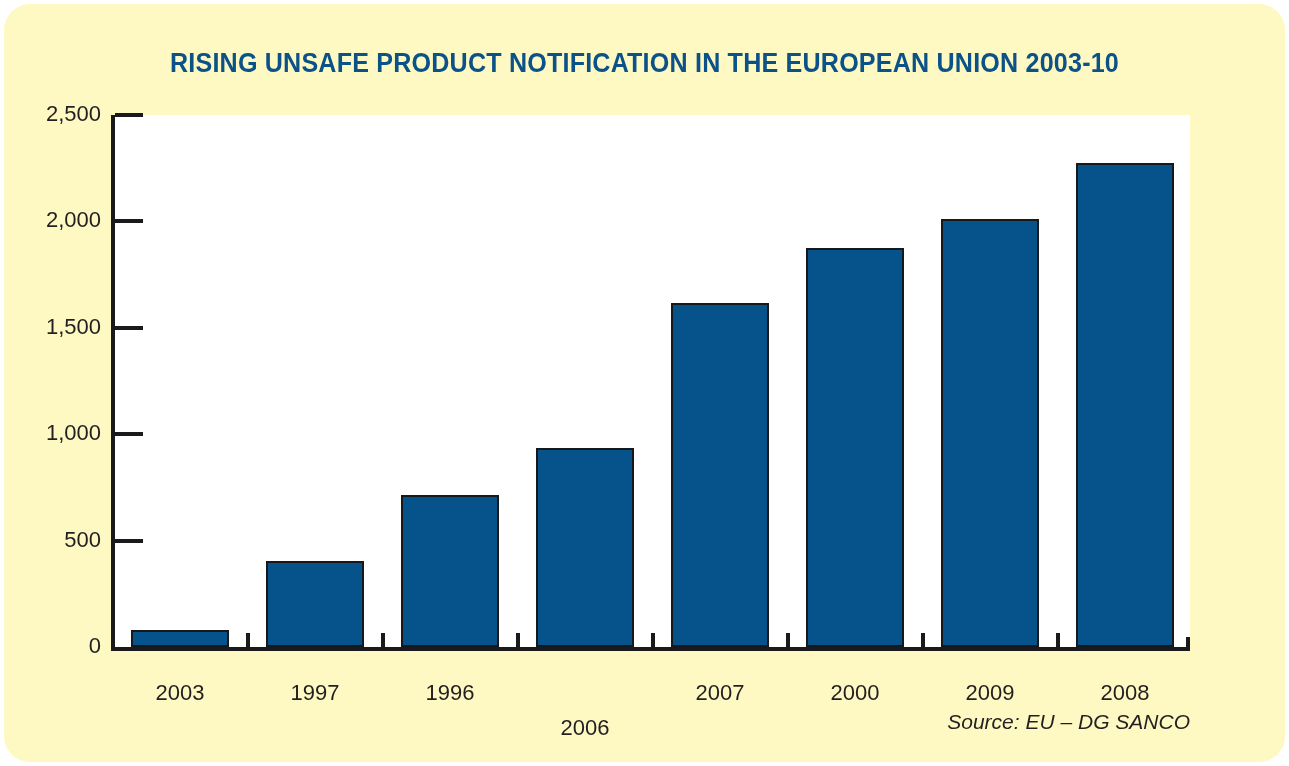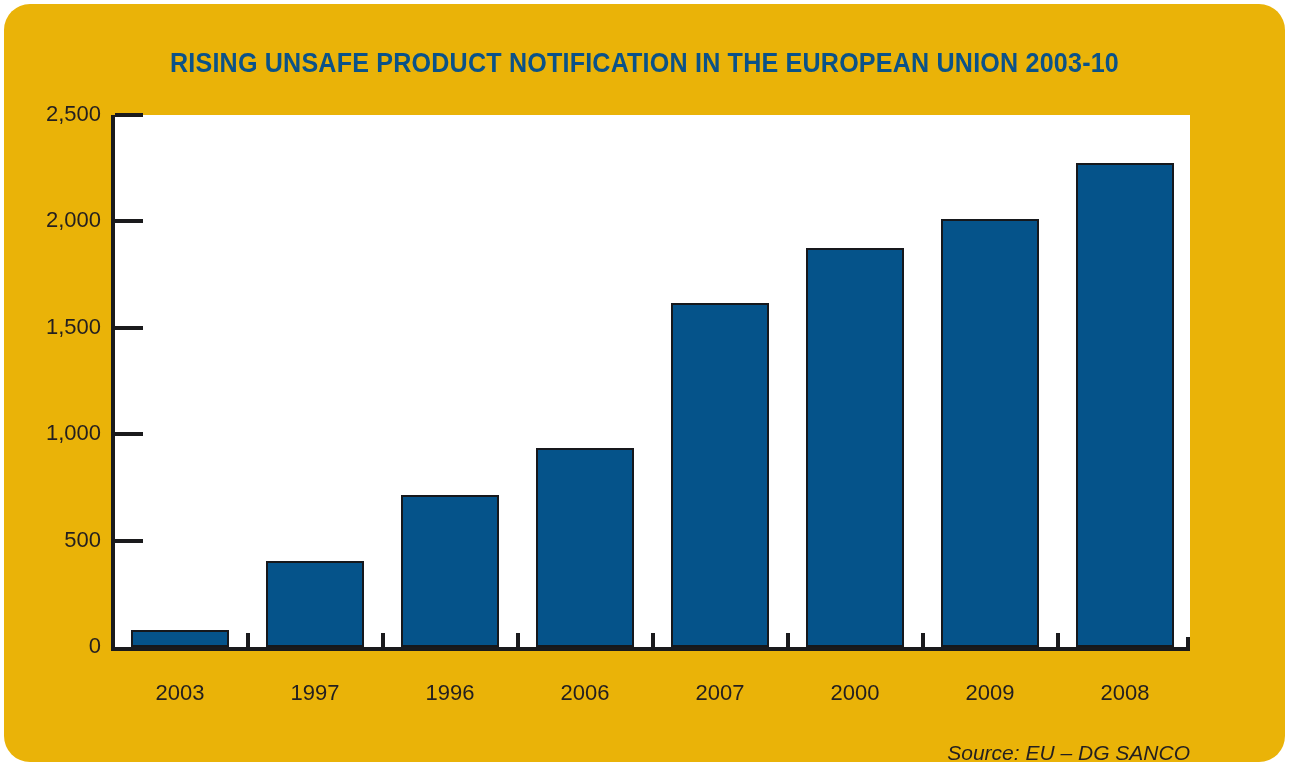--- a/index.html
+++ b/index.html
@@ -14,21 +14,21 @@
     overflow: hidden;
   }
 
   
   .panel {
     position: absolute;
     left: 4px;
     top: 4px;
     width: 1281px;
     height: 758px;
-    background: #eab308;
+    background: #fef9c3;
     border-radius: 26px;
     box-sizing: border-box;
   }
 
   
   .chart-title {
     position: absolute;
     left: 0;
     top: 44px;
     width: 1281px;
@@ -141,21 +141,20 @@
   
   .source-note {
     position: absolute;
     right: 95px;
     top: 706px;
     color: #231f20;
     font-size: 21px;
     font-style: italic;
     font-family: "Liberation Sans", sans-serif;
     white-space: nowrap;
-    margin-top: 31px;
   }
 </style>
 </head>
 <body>
 
 <div class="panel">
 
   <div class="chart-title">RISING UNSAFE PRODUCT NOTIFICATION IN THE EUROPEAN UNION  2003-10</div>
 
   <div class="chart-area">
@@ -198,21 +197,21 @@
       <div class="y-tick-label" style="position: absolute; left: -21px; top: 522.6px; width: 118px;">500</div>
       <div class="y-tick-label" style="position: absolute; left: -21px; top: 416.2px; width: 118px;">1,000</div>
       <div class="y-tick-label" style="position: absolute; left: -21px; top: 309.8px; width: 118px;">1,500</div>
       <div class="y-tick-label" style="position: absolute; left: -21px; top: 203.4px; width: 118px;">2,000</div>
       <div class="y-tick-label" style="position: absolute; left: -21px; top: 97px; width: 118px;">2,500</div>
     </div>
   <div id="x-tick-labels">
       <div class="x-label" style="left: 106px;">2003</div>
       <div class="x-label" style="left: 241px;">1997</div>
       <div class="x-label" style="left: 376px;">1996</div>
-      <div class="x-label" style="left: 511px;">2006</div>
+      <div class="x-label" style="left: 511px; margin-top: 35px;">2006</div>
       <div class="x-label" style="left: 646px;">2007</div>
       <div class="x-label" style="left: 781px;">2000</div>
       <div class="x-label" style="left: 916px;">2009</div>
       <div class="x-label" style="left: 1051px;">2008</div>
     </div>
 
   <div class="source-note">Source: EU – DG SANCO</div>
 
 </div>
 

